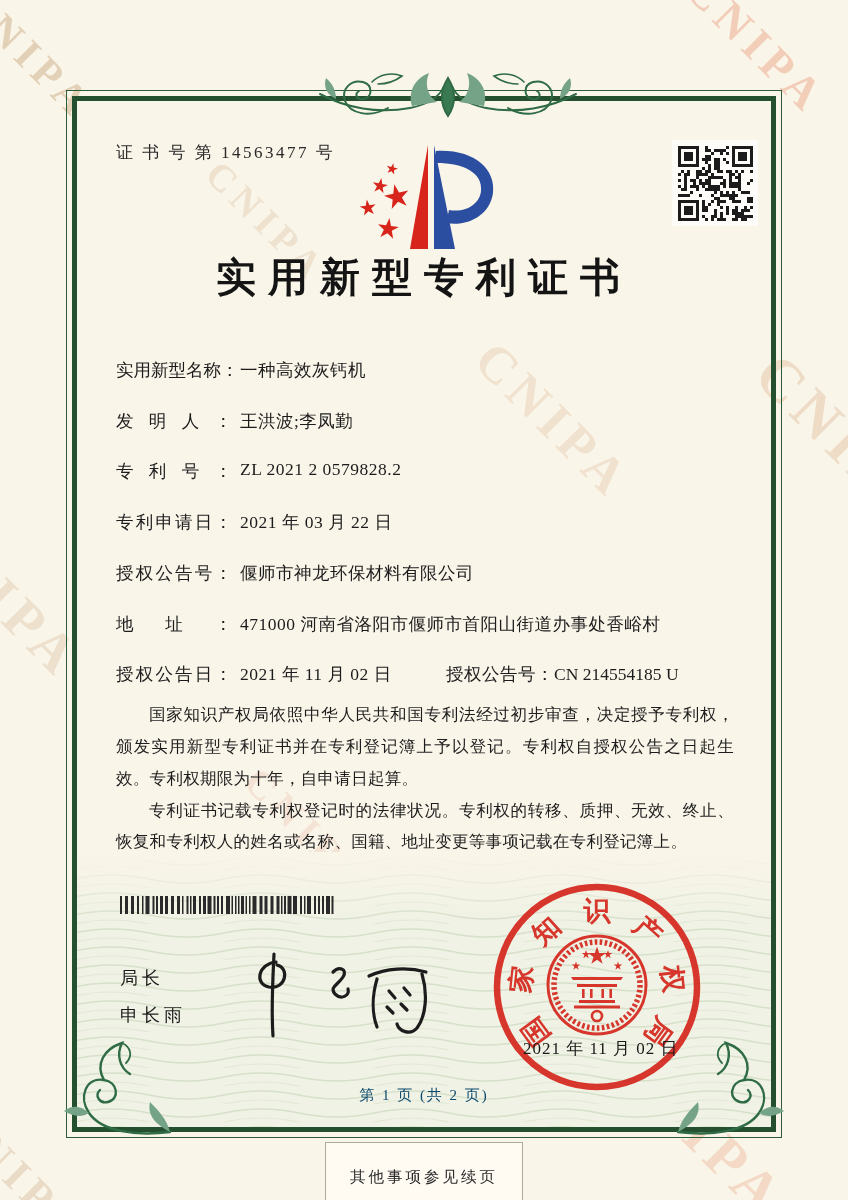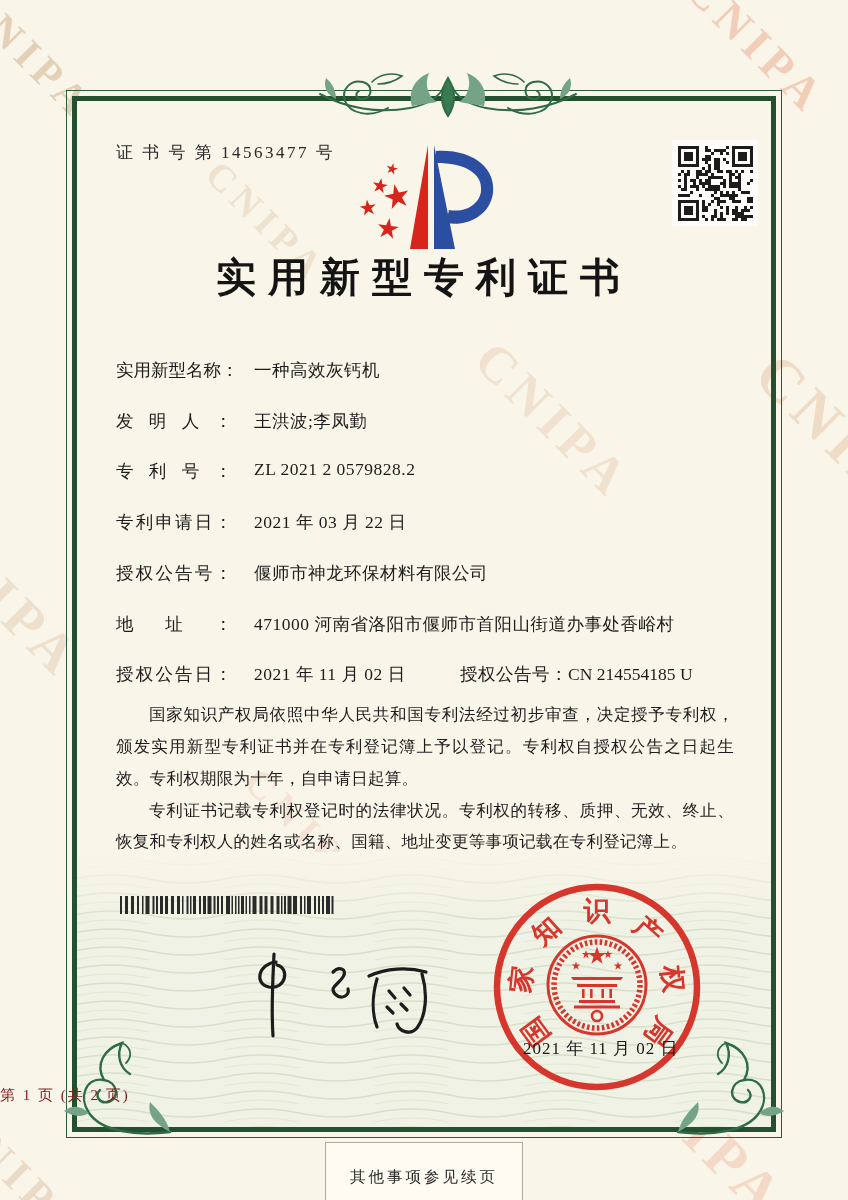--- a/index.html
+++ b/index.html
@@ -37,21 +37,21 @@
     position:absolute;left:0;top:250px;width:848px;text-align:center;
     font-size:40px;font-weight:bold;letter-spacing:12px;color:#141414;
   }
   
   .row{position:absolute;left:116px;font-size:17.5px;color:#1c1c1c;white-space:nowrap;}
   .lbl{
     display:inline-block;width:116px;
     text-align:justify;text-align-last:justify;
     vertical-align:top;
   }
-  .val{margin-left:22px;letter-spacing:0.5px;}
+  .val{margin-left:8px;letter-spacing:0.5px;}
   .lbl2{margin-left:50px;letter-spacing:0.5px;}
   
   .bodytext{
     position:absolute;left:116px;top:699px;width:618px;
     font-size:16.5px;line-height:1.93;color:#1d1d1d;
     text-align:justify;letter-spacing:0.3px;
   }
   .bodytext p{margin:0;text-indent:2em;}
   
   .waves{position:absolute;left:74px;top:852px;}
@@ -60,22 +60,22 @@
     font-size:18px;color:#1b1b1b;letter-spacing:4px;
   }
   .signer div{margin-bottom:13px;}
   .sig-svg{position:absolute;left:236px;top:946px;}
   .seal-svg{position:absolute;left:487px;top:877px;}
   .seal-date{
     position:absolute;left:523px;top:1037px;
     font-size:17px;color:#1a1a1a;letter-spacing:1px;white-space:nowrap;
   }
   .page-info{
-    position:absolute;left:0;top:1086px;width:848px;text-align:left;
-    font-size:15px;color:#7f1d1d;letter-spacing:2px;
+    position:absolute;left:0;top:1086px;width:848px;text-align:center;
+    font-size:15px;color:#0c4a6e;letter-spacing:2px;
   }
   .cont-box{
     position:absolute;left:50%;top:1142px;transform:translateX(-50%);
     border:1px solid #b2ab99;background:rgba(255,252,244,.9);
     padding:24px 24px;font-size:15.5px;color:#2a2a2a;letter-spacing:3px;
     white-space:nowrap;
   }
   .abs{position:absolute;}
 </style>
 </head>
@@ -439,20 +439,24 @@
         <rect x="184" y="0" width="1.5" height="18"></rect>
         <rect x="187" y="0" width="4" height="18"></rect>
         <rect x="194" y="0" width="2" height="18"></rect>
         <rect x="198" y="0" width="2" height="18"></rect>
         <rect x="202" y="0" width="2" height="18"></rect>
         <rect x="206" y="0" width="4" height="18"></rect>
         <rect x="211.5" y="0" width="2" height="18"></rect>
       </g>
   </svg>
 
+  <div class="signer">
+    <div>局长</div>
+    <div>申长雨</div>
+  </div>
 
   <svg class="sig-svg" width="215" height="100" viewBox="0 0 215 100">
     <g stroke="#1c1c1c" stroke-width="3.2" fill="none" stroke-linecap="round" stroke-linejoin="round">
       <path d="M40 16 C22 18 18 38 33 41 C50 44 54 22 41 19"></path>
       <path d="M38 8 C37 30 35 62 37 90"></path>
       <path d="M97 26 C103 20 112 23 107 31 C102 39 93 41 99 48 C105 54 114 50 112 43"></path>
       <path d="M133 30 C150 22 172 21 190 26"></path>
       <path d="M141 33 C136 50 136 68 141 81"></path>
       <path d="M186 28 C192 48 190 70 181 82 C174 90 163 85 161 78"></path>
       <path d="M153 45 L159 52 M168 42 L174 49 M151 61 L157 67 M165 58 L171 64"></path>

